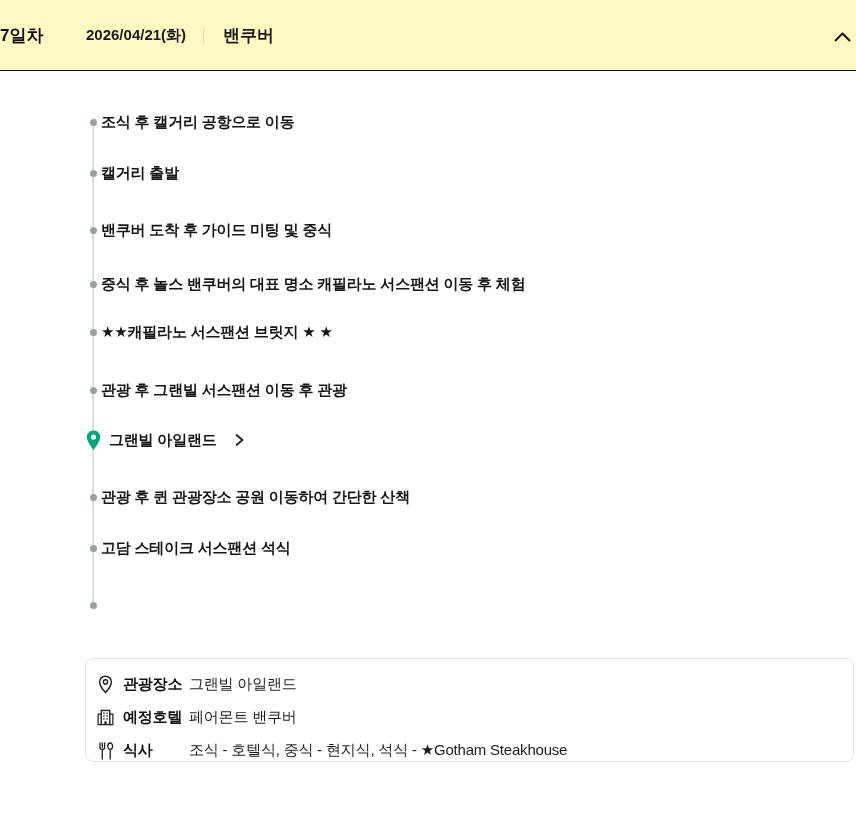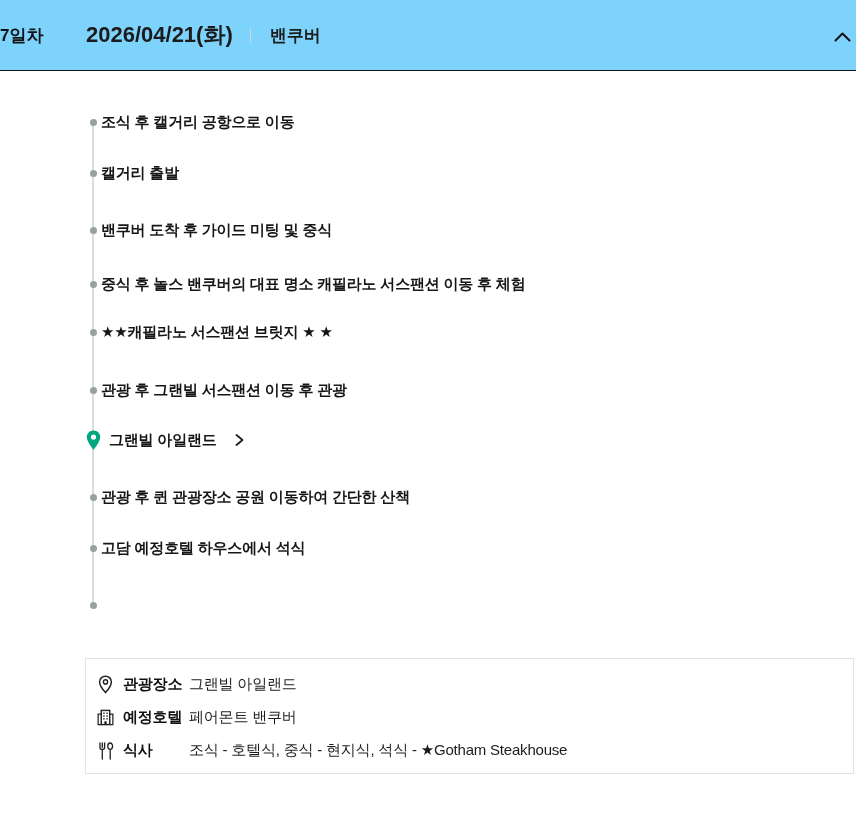--- a/index.html
+++ b/index.html
@@ -2,40 +2,40 @@
 <html><head>
 <meta charset="utf-8">
 <style>
   * { margin:0; padding:0; box-sizing:border-box; }
   html,body { width:856px; height:818px; background:#ffffff; overflow:hidden;
     font-family:"Liberation Sans","DejaVu Sans",sans-serif; color:#1a1a1a; }
   .page { position:relative; width:856px; height:818px; background:#fff; }
 
   
   .day-header { position:absolute; top:0; left:0; width:856px; height:71px;
-    display:flex; align-items:center; border-bottom:1.5px solid #141414; background:#7dd3fc; }
+    display:flex; align-items:center; border-bottom:1.5px solid #141414; background:#fef9c3; }
   .day-label { font-size:17px; font-weight:700; color:#111; width:86px; flex:none; }
-  .day-date { font-size:22px; font-weight:600; color:#1b1b1b; }
+  .day-date { font-size:15px; font-weight:600; color:#1b1b1b; }
   .hdr-divider { width:1px; height:15px; background:#d4d4d4; margin:0 19px 0 17px; flex:none; }
   .day-city { font-size:17px; font-weight:600; color:#1b1b1b; }
   .collapse-btn { position:absolute; right:3px; top:26px; width:22px; height:22px;
     background:none; border:none; cursor:pointer; display:flex; align-items:center; justify-content:center; }
 
   
   .tl-line { position:absolute; left:92px; top:120px; width:2px; height:484px; background:#d9ded9; }
   .tl-row { position:absolute; display:flex; align-items:center; gap:4px; left:90px; height:20px; }
   .tl-dot { width:7px; height:7px; border-radius:50%; background:#98a29c; flex:none; }
   .tl-text { font-size:15px; font-weight:600; color:#161616; white-space:nowrap; letter-spacing:-0.2px; }
   .tl-row.place { left:86px; gap:8px; height:22px; cursor:pointer; }
   .pin-svg { flex:none; display:block; }
   .chev-right { margin-left:9px; flex:none; display:block; }
 
   
-  .summary-card { position:absolute; left:85px; top:658px; width:769px; height:116px;
-    border:1px solid #e2e2e2; border-radius:0; background:#fff; padding:9px 0; }
+  .summary-card { position:absolute; left:85px; top:658px; width:769px; height:104px;
+    border:1px solid #e2e2e2; border-radius:8px; background:#fff; padding:9px 0; }
   .sum-row { display:flex; align-items:center; height:33px; padding-left:11px; }
   .sum-icon { width:17px; flex:none; display:flex; align-items:center; justify-content:center; }
   .sum-label { margin-left:9px; width:66px; flex:none; font-size:15px; font-weight:700; color:#111; letter-spacing:-0.2px; }
   .sum-value { font-size:15px; font-weight:400; color:#1d1d1d; letter-spacing:-0.2px; }
 </style>
 </head>
 <body>
 
 <div class="page">
 
@@ -94,21 +94,21 @@
         </svg>
     </span>
   </div>
 
   <div class="tl-row" style="top:487px">
     <span class="tl-dot"></span>
     <span class="tl-text">관광 후 퀸 관광장소 공원 이동하여 간단한 산책</span>
   </div>
   <div class="tl-row" style="top:538px">
     <span class="tl-dot"></span>
-    <span class="tl-text">고담 예정호텔 하우스에서 석식</span>
+    <span class="tl-text">고담 스테이크 서스팬션 석식</span>
   </div>
   <div class="tl-row" style="top:595px">
     <span class="tl-dot"></span>
   </div>
 
   <div class="summary-card">
 
     <div class="sum-row">
       <span class="sum-icon">
         <svg width="15" height="19" viewBox="0 0 15 19">

